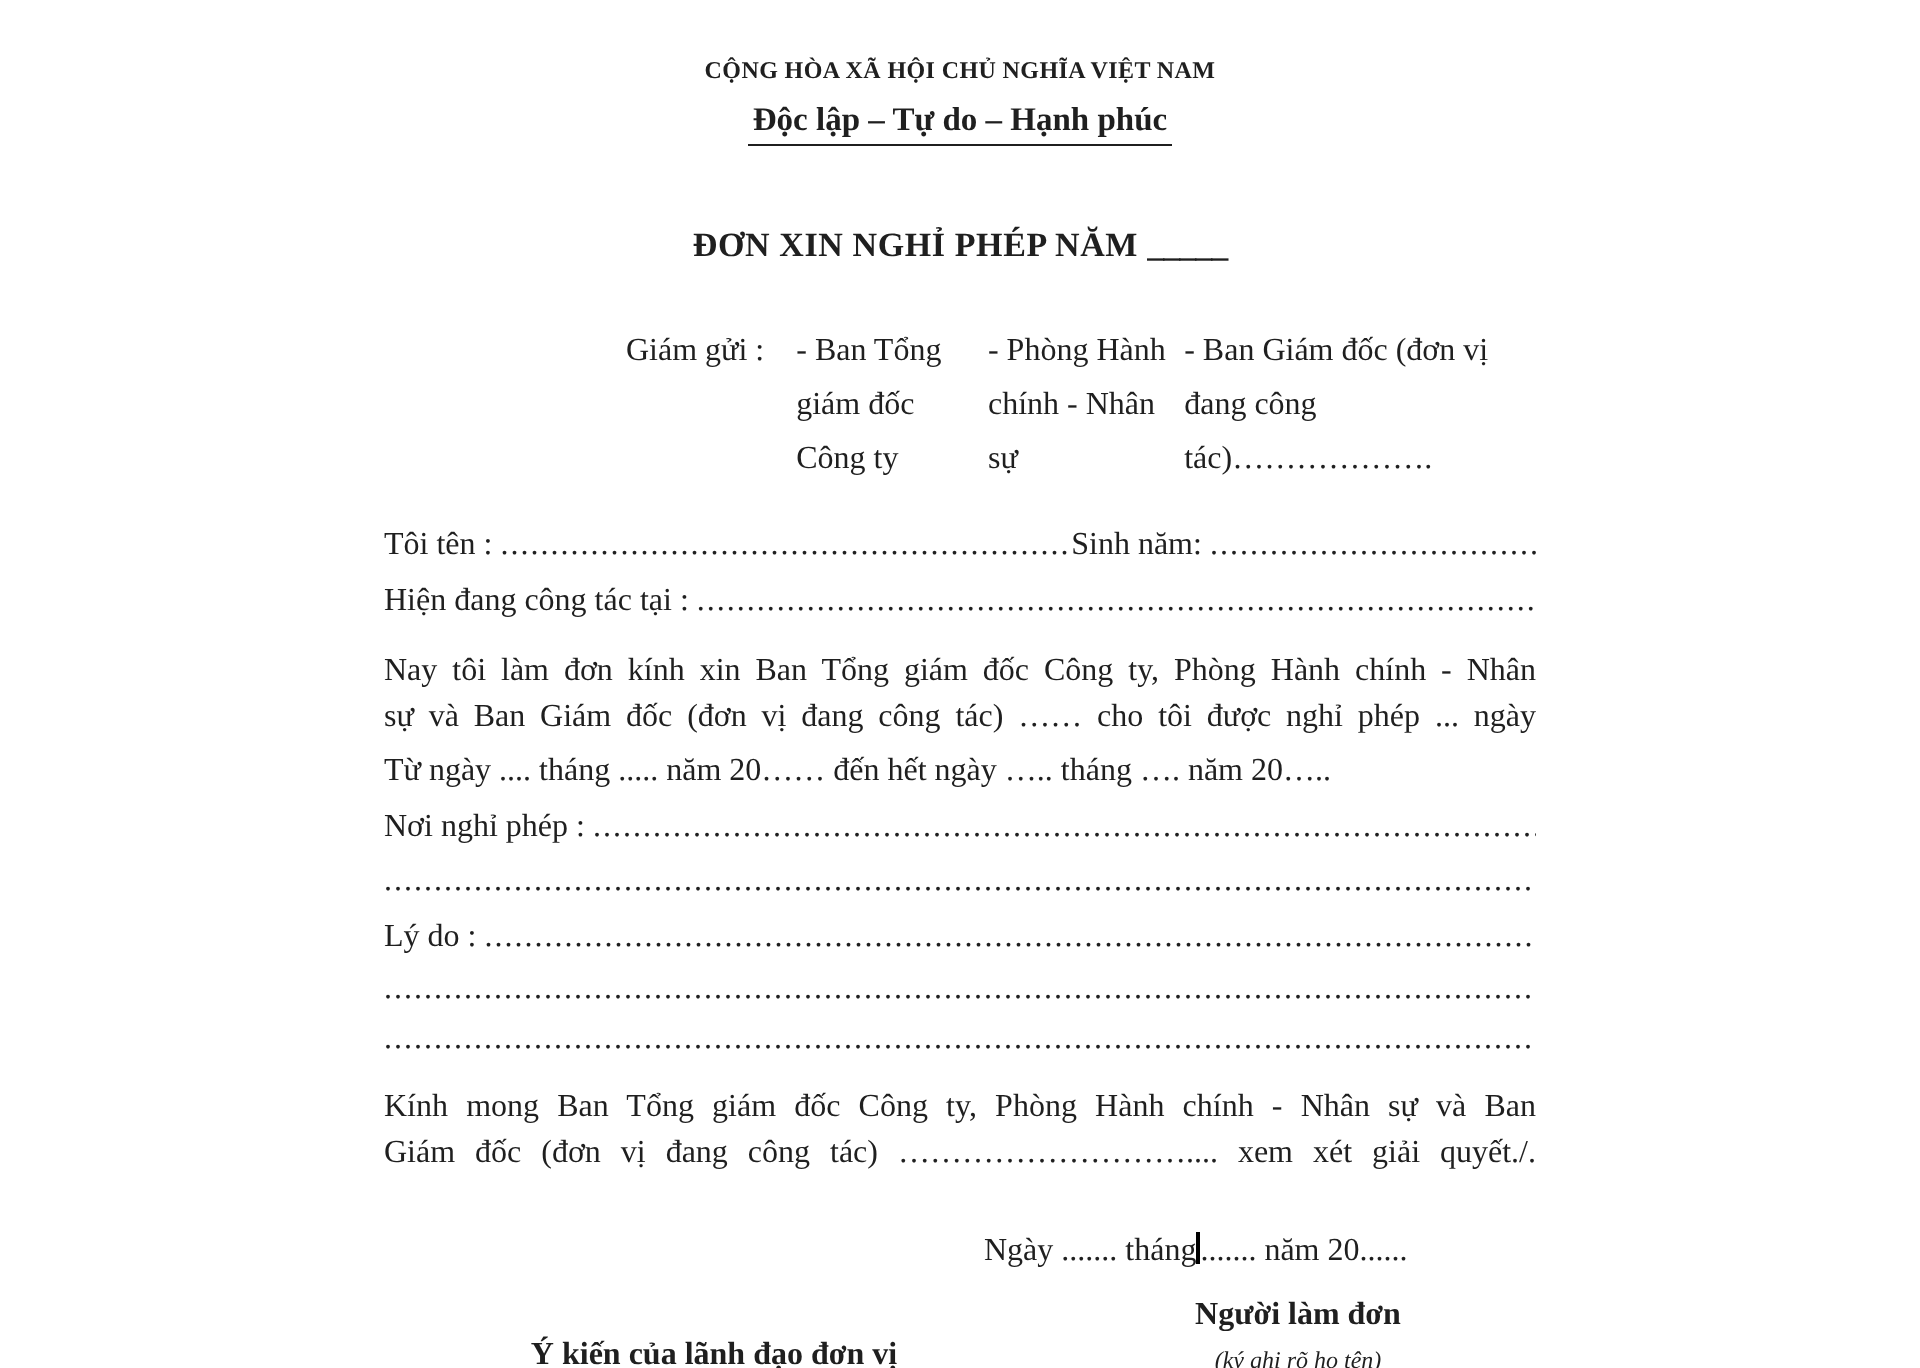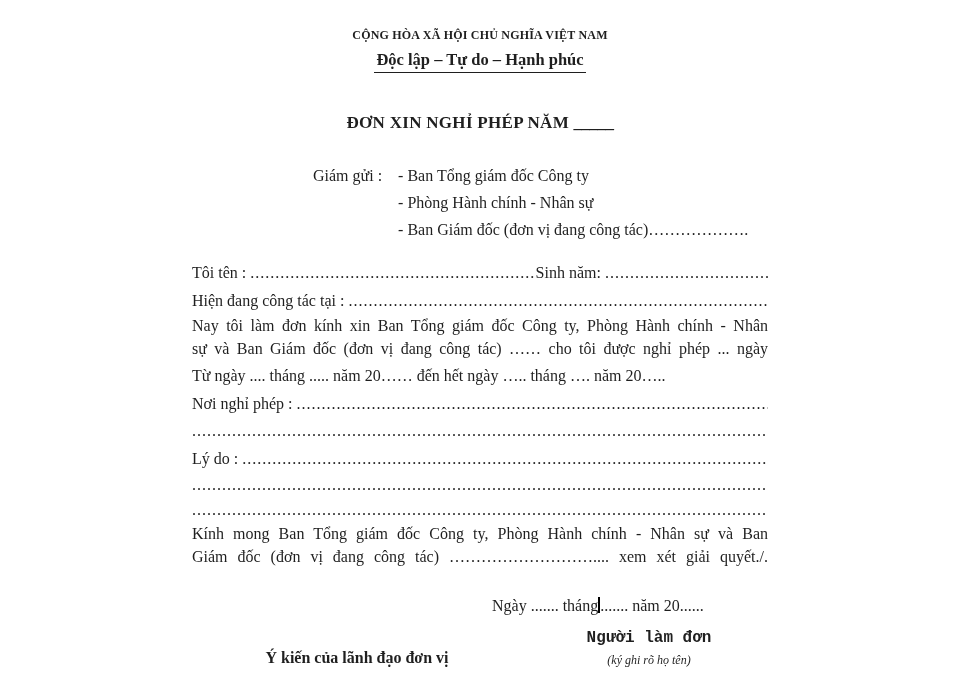--- a/index.html
+++ b/index.html
@@ -50,38 +50,38 @@
 
   .recipients {
     display: flex;
     margin: 26px 0 0 121px;
     line-height: 27px;
   }
   .recipients .r-label {
     white-space: pre;
     padding-right: 16px;
   }
-  .recipients .r-items { display: flex; flex-direction: column; }
+  .recipients .r-items { display: flex; flex-direction: row; }
 
   .fields { margin-top: 16px; }
   .frow {
     display: flex;
     line-height: 27.5px;
   }
   .frow.short { line-height: 25px; }
   .lbl { white-space: pre; }
   .leader {
     flex: 1 1 0;
     overflow: hidden;
     white-space: nowrap;
     letter-spacing: 1px;
   }
   .leader.mid { flex-grow: 1.75; }
 
-  .para { margin: 0 0 2px 0; }
+  .para { margin: 10px 0 2px 0; }
   .jline {
     text-align: justify;
     text-align-last: justify;
     line-height: 23px;
   }
 
   .date-row {
     margin-top: 27px;
     margin-left: 300px;
     line-height: 22px;
@@ -107,21 +107,20 @@
     line-height: 24px;
   }
   .sig-right {
     width: 210px;
     margin-left: 22px;
     text-align: center;
   }
   .sig-right .sig-title {
     font-weight: bold;
     line-height: 24px;
-    font-family: Liberation Mono, monospace;
   }
   .sig-note {
     font-style: italic;
     font-size: 12px;
     line-height: 20px;
   }
 </style>
 </head>
 <body>
 

